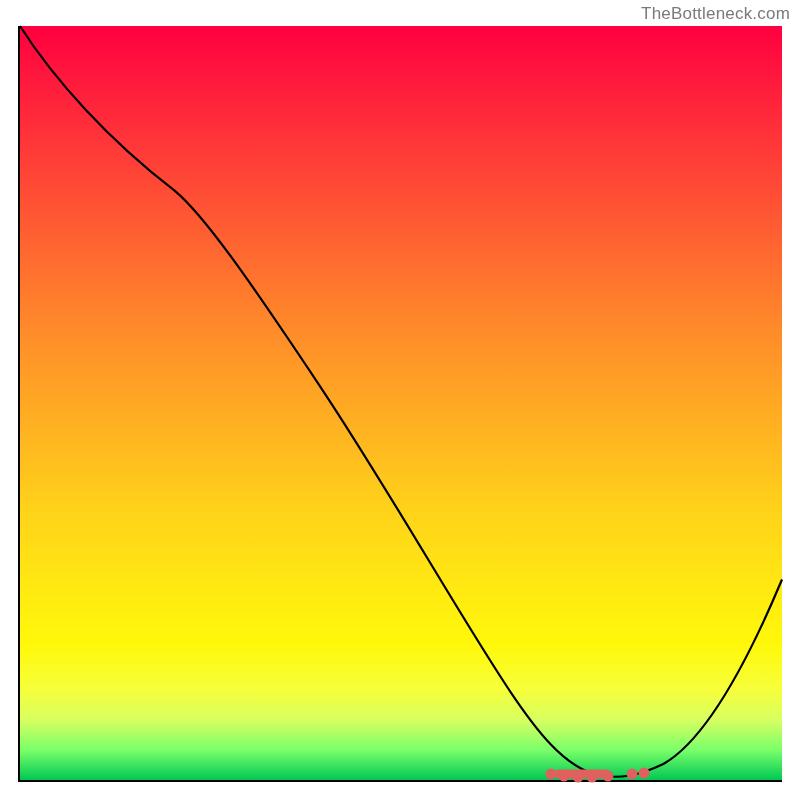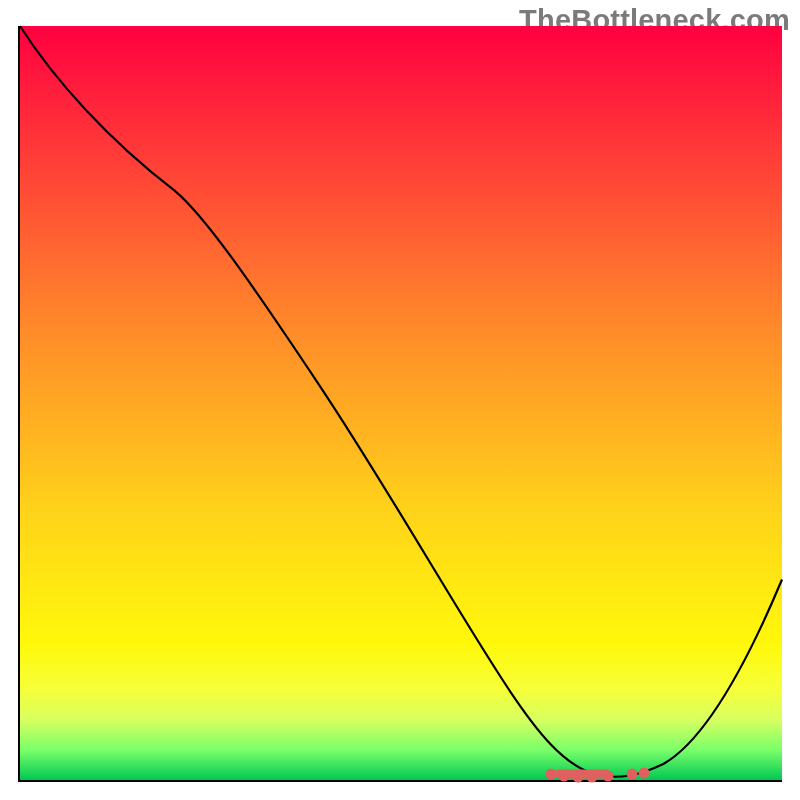--- a/index.html
+++ b/index.html
@@ -3,22 +3,22 @@
 <meta charset="utf-8">
 <style>
   * { margin: 0; padding: 0; box-sizing: border-box; }
   html, body { width: 800px; height: 800px; overflow: hidden; background: #fff; }
   .chart-wrap { position: relative; width: 800px; height: 800px; }
   .watermark {
     position: absolute;
     top: 4px;
     right: 10px;
     font-family: Arial, Helvetica, sans-serif;
-    font-size: 29px;
-    font-weight: 700;
+    font-size: 17px;
+    font-weight: 400;
     color: #7a7a7a;
     letter-spacing: 0.2px;
   }
   .plot {
     position: absolute;
     left: 18px;
     top: 26px;
     width: 764px;
     height: 756px;
     border-left: 2px solid #000;

